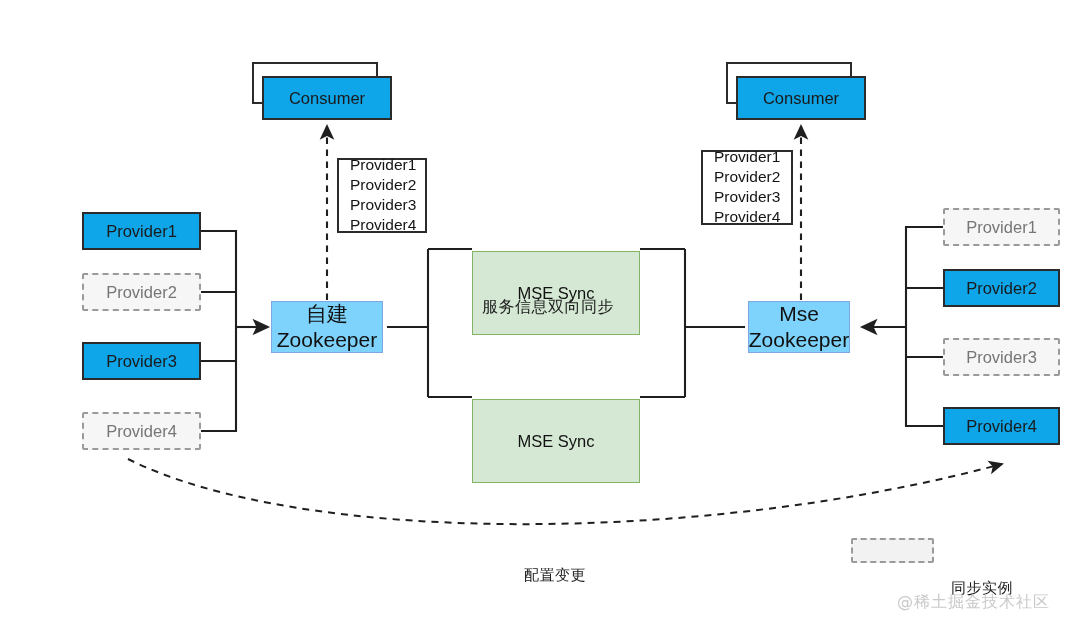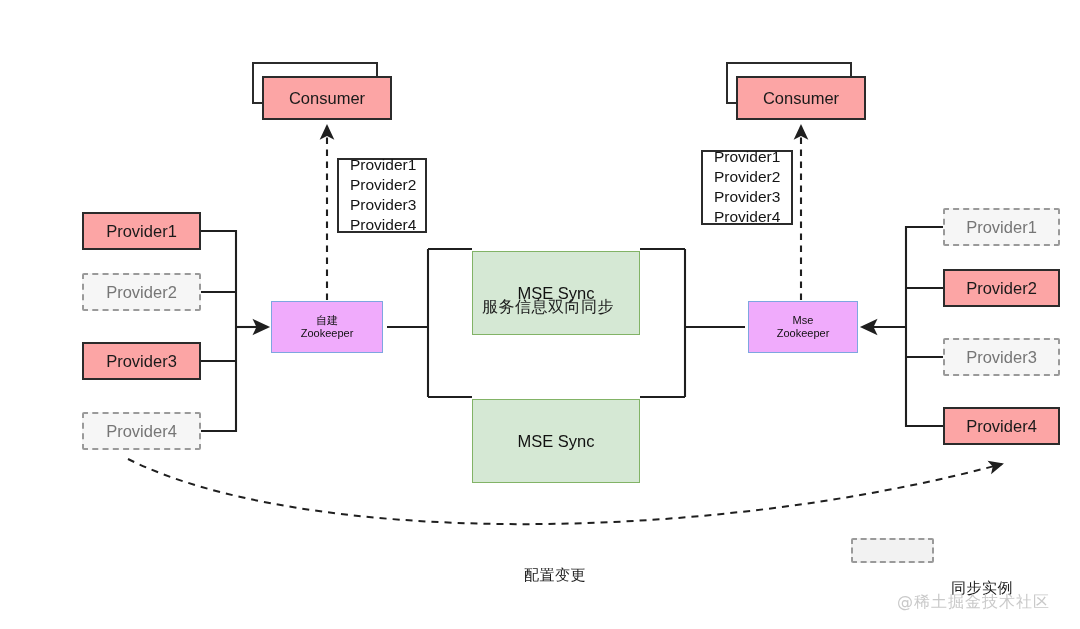--- a/index.html
+++ b/index.html
@@ -30,39 +30,39 @@
     position: absolute;
     box-sizing: border-box;
     display: flex;
     align-items: center;
     justify-content: center;
     text-align: center;
     line-height: 1.22;
   }
   
   .box-solid {
-    background: #fca5a5;
+    background: #0ea5e9;
     border: 2px solid #2b2b2b;
     color: #1a1a1a;
     font-size: 16.5px;
   }
   
   .box-ghost {
     background: #f6f6f6;
     border: 2px dashed #9a9a9a;
     color: #767676;
     font-size: 16.5px;
     border-radius: 2px;
   }
   
   .box-blue {
-    background: #f0abfc;
+    background: #7dd3fc;
     border: 1.6px solid #7ea6e0;
     color: #111111;
-    font-size: 11px;
+    font-size: 21px;
   }
   
   .box-green {
     background: #d5e8d4;
     border: 1.6px solid #82b366;
     color: #111111;
     font-size: 16.5px;
     margin-top: 44px;
   }
   
@@ -205,21 +205,21 @@
     <span>Provider2</span>
     <span>Provider3</span>
     <span>Provider4</span>
   </div>
 
   <div class="node box-blue" style="left:271px; top:301px; width:112px; height:52px; flex-direction:column;">
     <span>自建</span>
     <span>Zookeeper</span>
   </div>
 
-  <div class="node box-blue" style="left:748px; top:301px; width:110px; height:52px; flex-direction:column;">
+  <div class="node box-blue" style="left:748px; top:301px; width:102px; height:52px; flex-direction:column;">
     <span>Mse</span>
     <span>Zookeeper</span>
   </div>
 
   <div class="node box-green" style="left:472px; top:207px; width:168px; height:84px;">
     <span>MSE Sync</span>
   </div>
 
   <div class="node box-green" style="left:472px; top:355px; width:168px; height:84px;">
     <span>MSE Sync</span>

